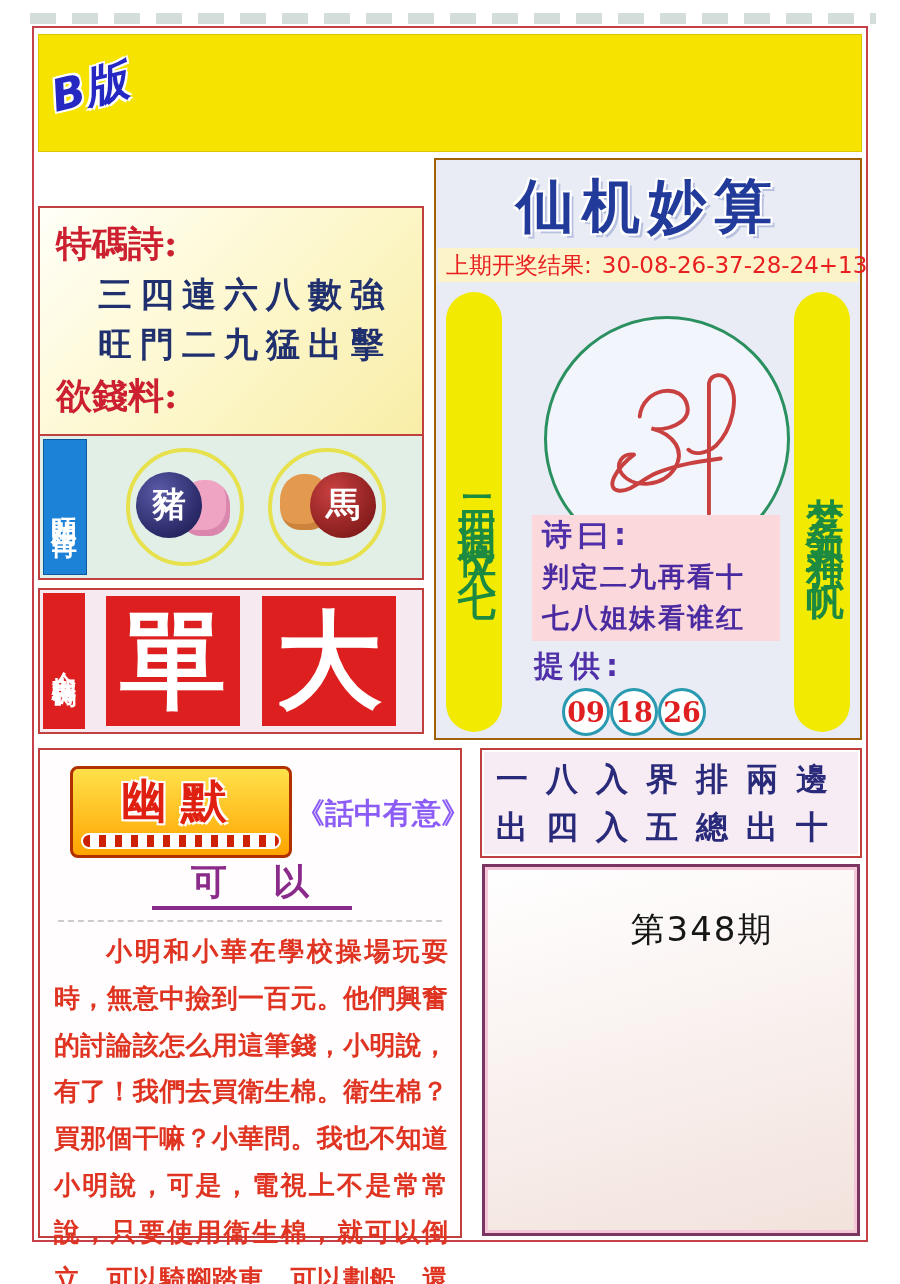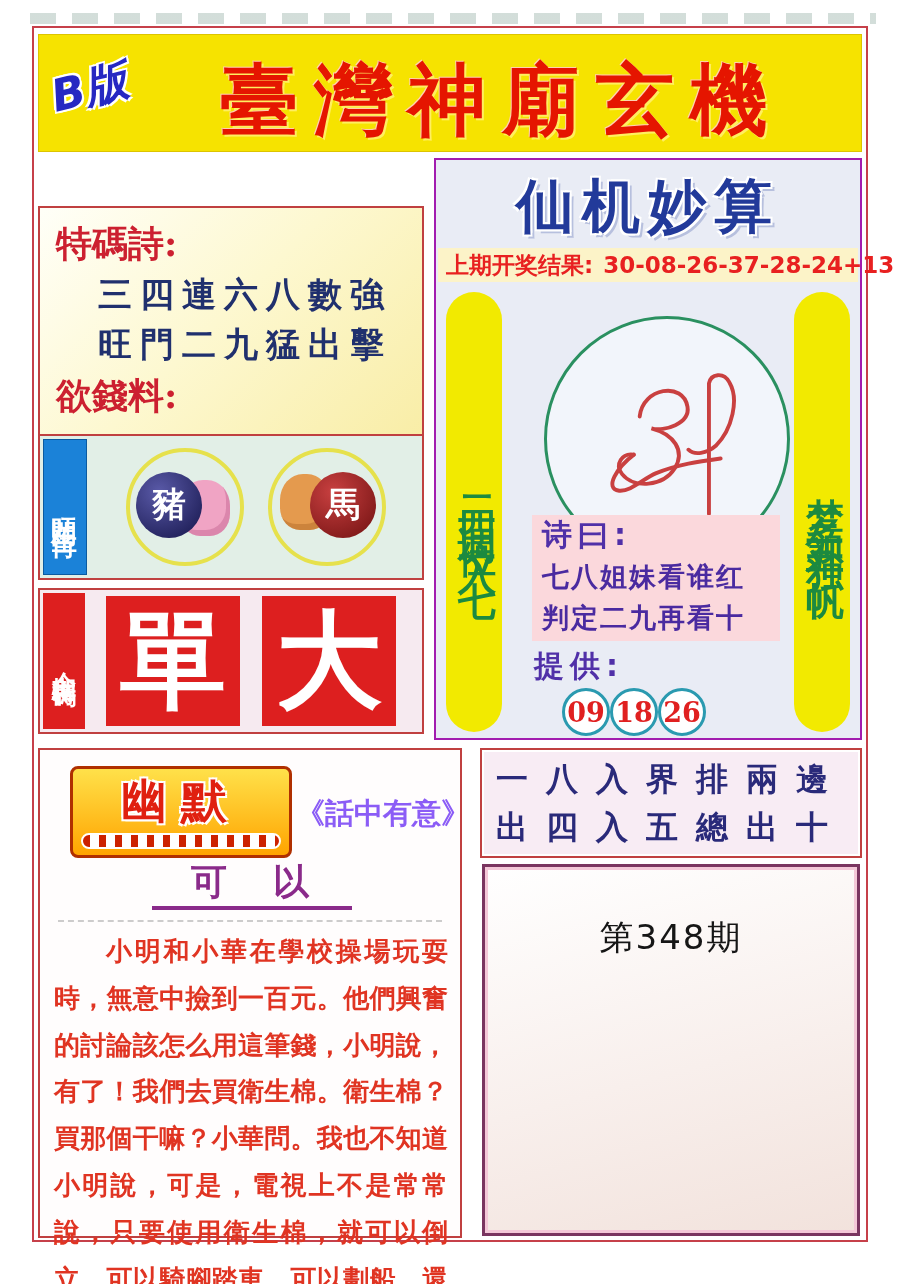--- a/index.html
+++ b/index.html
@@ -84,27 +84,27 @@
   .joke-underline { position:absolute; top:156px; left:112px; width:200px; height:4px;
     background:#8a2a8a; }
   .dash-line { position:absolute; top:170px; left:18px; right:18px;
     border-top:2px dashed #b8b8b8; opacity:.7; }
   .story { position:absolute; top:178px; left:14px; right:12px; bottom:6px;
     font-size:26px; font-weight:bold; color:#e03422; line-height:1.8; text-align:justify;
     text-indent:2em; }
 
   
   .oracle-box { position:absolute; left:400px; top:130px; width:428px; height:582px;
-    border:2px solid #a21caf; background:#e9ecf5; }
+    border:2px solid #a16207; background:#e9ecf5; }
   .oracle-title { position:absolute; top:8px; width:100%; text-align:center; font-size:58px;
     font-weight:bold; color:#223a9a; letter-spacing:8px; font-family:"DejaVu Serif", serif;
     text-shadow:-2px -2px 0 #fff,2px -2px 0 #fff,-2px 2px 0 #fff,2px 2px 0 #fff,4px 4px 0 rgba(70,90,170,.3); }
   .result-strip { position:absolute; top:88px; left:2px; right:2px; height:34px;
     background:#fcf3c8; display:flex; align-items:center; padding-left:8px; gap:10px;
-    font-size:23px; font-weight:bold; color:#e82020; white-space:nowrap; }
+    font-size:23px; font-weight:normal; color:#e82020; white-space:nowrap; }
   .ystrip { position:absolute; top:132px; width:56px; height:440px; background:#f2ea00;
     border-radius:28px; display:flex; justify-content:center; padding-top:10px;
     writing-mode:vertical-rl; text-orientation:upright; font-size:38px; font-weight:bold;
     color:#1c8a40; letter-spacing:14px; font-family:"DejaVu Serif", serif; }
   .ystrip-left { left:10px; } .ystrip-right { right:10px; }
   .oracle-circle { position:absolute; left:108px; top:156px; width:246px; height:246px;
     border:3px solid #2a9060; border-radius:50%; background:#f2f5fb; }
   .oracle-circle svg { position:absolute; left:0; top:0; }
   .poem-pink { position:absolute; left:96px; top:355px; width:248px; height:126px;
     background:#fbd8dc; padding:0 10px; }
@@ -120,34 +120,33 @@
 
   .couplet-box { position:absolute; left:446px; top:720px; width:382px; height:110px;
     border:2px solid #c04040; background:#f8ecf4; box-shadow:inset 0 0 0 2px #fff;
     display:flex; flex-direction:column; justify-content:center; }
   .couplet-line { text-align:center; font-family:"DejaVu Serif", serif; font-size:32px;
     font-weight:bold; color:#2a2a7a; letter-spacing:18px; line-height:48px; white-space:nowrap; }
 
   .issue-box { position:absolute; left:448px; top:836px; width:378px; height:372px;
     border:3px solid #7a3560; box-shadow:inset 0 0 0 3px #f4c8d8;
     background:linear-gradient(165deg,#ffffff 0%,#f8efec 55%,#f2e2dc 100%); }
-  .issue-label { position:absolute; top:48px; width:100%; text-align:center; font-size:34px;
-    color:#161616; letter-spacing:2px; }
+  .issue-label { position:absolute; top:40px; width:100%; text-align:center; font-size:34px;
+    color:#161616; letter-spacing:2px;margin-left:31px; }
 </style>
 </head>
 <body>
 
 <div class="sheet">
   <div class="top-strip"></div>
 
   <div class="frame">
 
     <div class="banner">
       <div class="badge">B版</div>
-      <div class="main-title">臺灣神廟玄機</div>
     </div>
 
     <div class="poem-box">
       <div class="label-red" style="left:16px; top:12px;">特碼詩:</div>
       <div class="poem-line" style="left:58px; top:64px;">三四連六八數強</div>
       <div class="poem-line" style="left:58px; top:114px;">旺門二九猛出擊</div>
       <div class="label-red" style="left:16px; top:164px;">欲錢料:</div>
       <div class="hint-line" style="left:12px; top:222px;">欲錢買好吃賴做的動物</div>
     </div>
 
@@ -193,22 +192,22 @@
         <svg width="240" height="240" viewBox="0 0 246 246">
           <g fill="none" stroke="#c94040" stroke-width="4" stroke-linecap="round">
             <path d="M95 100 C98 70 140 64 144 90 C147 107 120 116 107 112 C130 118 142 135 131 153 C119 172 89 174 77 159 C69 149 77 137 89 139"></path>
             <path d="M89 139 C72 152 58 174 74 176 C86 177 98 164 112 158 C134 149 156 146 178 143"></path>
             <path d="M166 200 L166 66 C168 56 181 54 187 65 C197 82 190 113 173 130 C164 138 151 140 145 134"></path>
           </g>
         </svg>
       </div>
       <div class="poem-pink">
         <div class="pp-label">诗曰:</div>
+        <div class="pp-line">判定二九再看十</div>
         <div class="pp-line">七八姐妹看谁红</div>
-        <div class="pp-line">判定二九再看十</div>
       </div>
       <div class="provide">提供:</div>
       <div class="numbers">
         <div class="numcircle">09</div>
         <div class="numcircle">18</div>
         <div class="numcircle">26</div>
       </div>
     </div>
 
     <div class="couplet-box">

